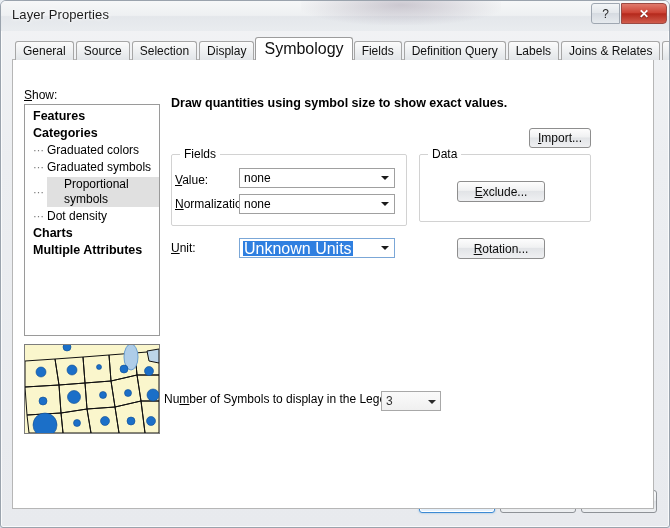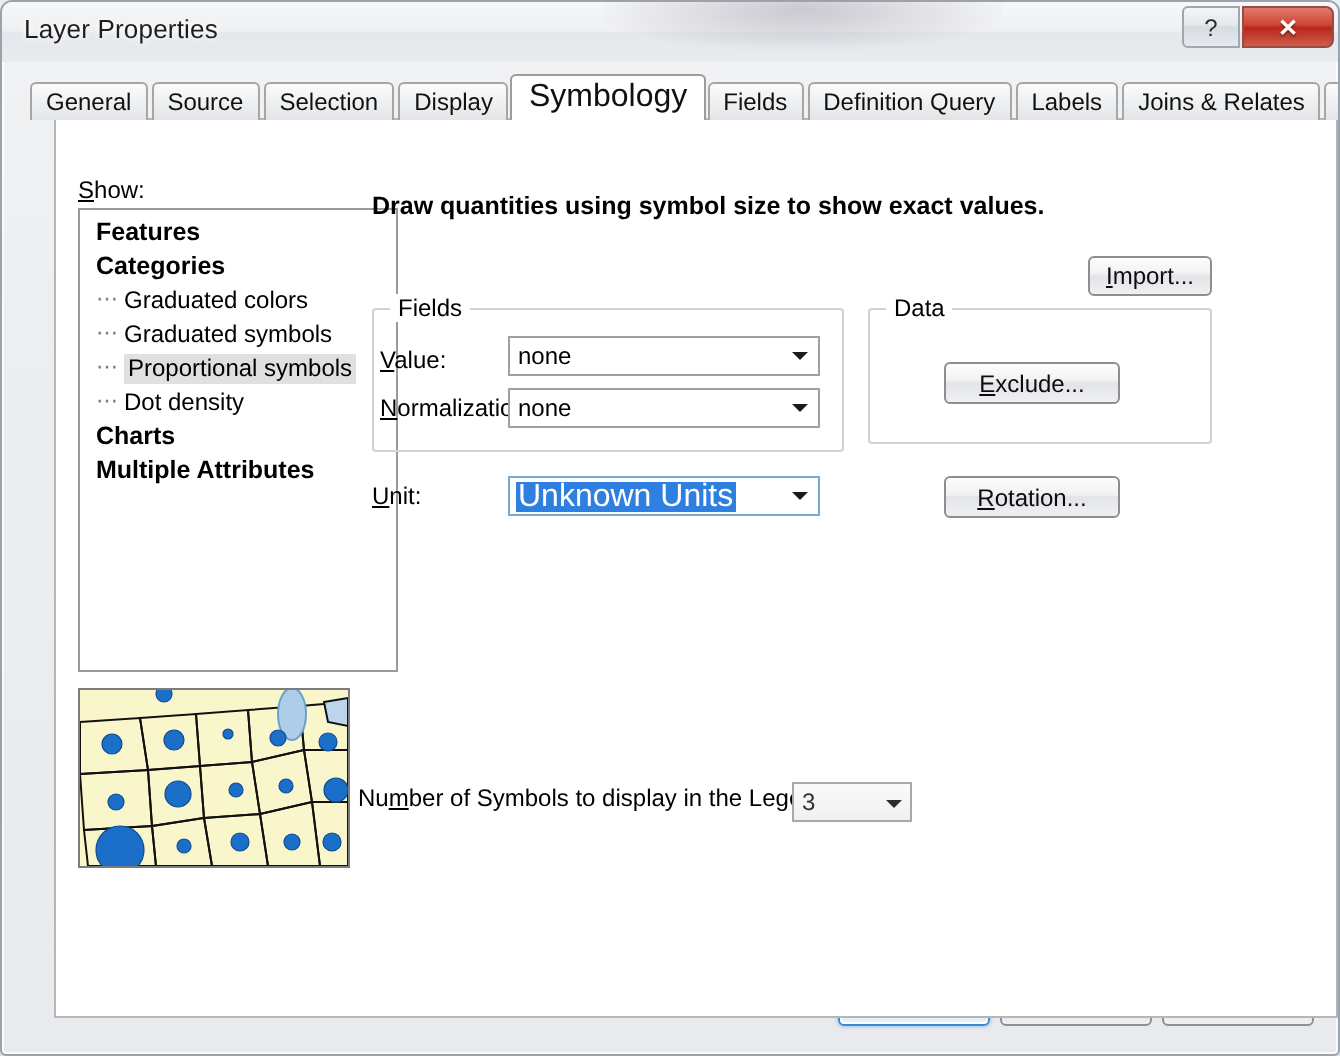--- a/index.html
+++ b/index.html
@@ -132,41 +132,41 @@
     font-size: 16px;
     z-index: 6;
     margin-left: -1px;
     margin-right: 1px;
     padding: 0 8px;
     top: 0px;
   }
 
   .tabpanel {
     position: absolute;
-    left: 20px; top: 28px;
+    left: 5px; top: 28px;
     width: 642px;
     height: 450px;
     box-sizing: border-box;
     background: #ffffff;
     border: 1px solid #b6b6b6;
     z-index: 2;
   }
 
   
   .show-label {
     position: absolute;
     left: 11px; top: 28px;
     font-size: 12px;
   }
   .show-label u { text-decoration: underline; }
 
   .showlist {
     position: absolute;
     left: 11px; top: 44px;
-    width: 160px;
+    width: 136px;
     height: 232px;
     box-sizing: border-box;
     border: 1px solid #9a9a9a;
     background: #ffffff;
     overflow: hidden;
     padding-top: 3px;
   }
   .tree-root {
     font-weight: bold;
     font-size: 12.5px;
@@ -185,21 +185,21 @@
   .tree-child .dash {
     display: inline-block;
     width: 14px;
     color: #7b7b7b;
     font-size: 11px;
     letter-spacing: -1px;
     flex: none;
   }
   .tree-child.selected .lbl {
     background: #e0e0e0;
-    padding: 0 2px;
+    padding: 0 17px;
   }
 
   
   .map-preview {
     position: absolute;
     left: 11px; top: 284px;
     width: 136px;
     height: 90px;
     box-sizing: border-box;
     border: 1px solid #7d7d7d;

